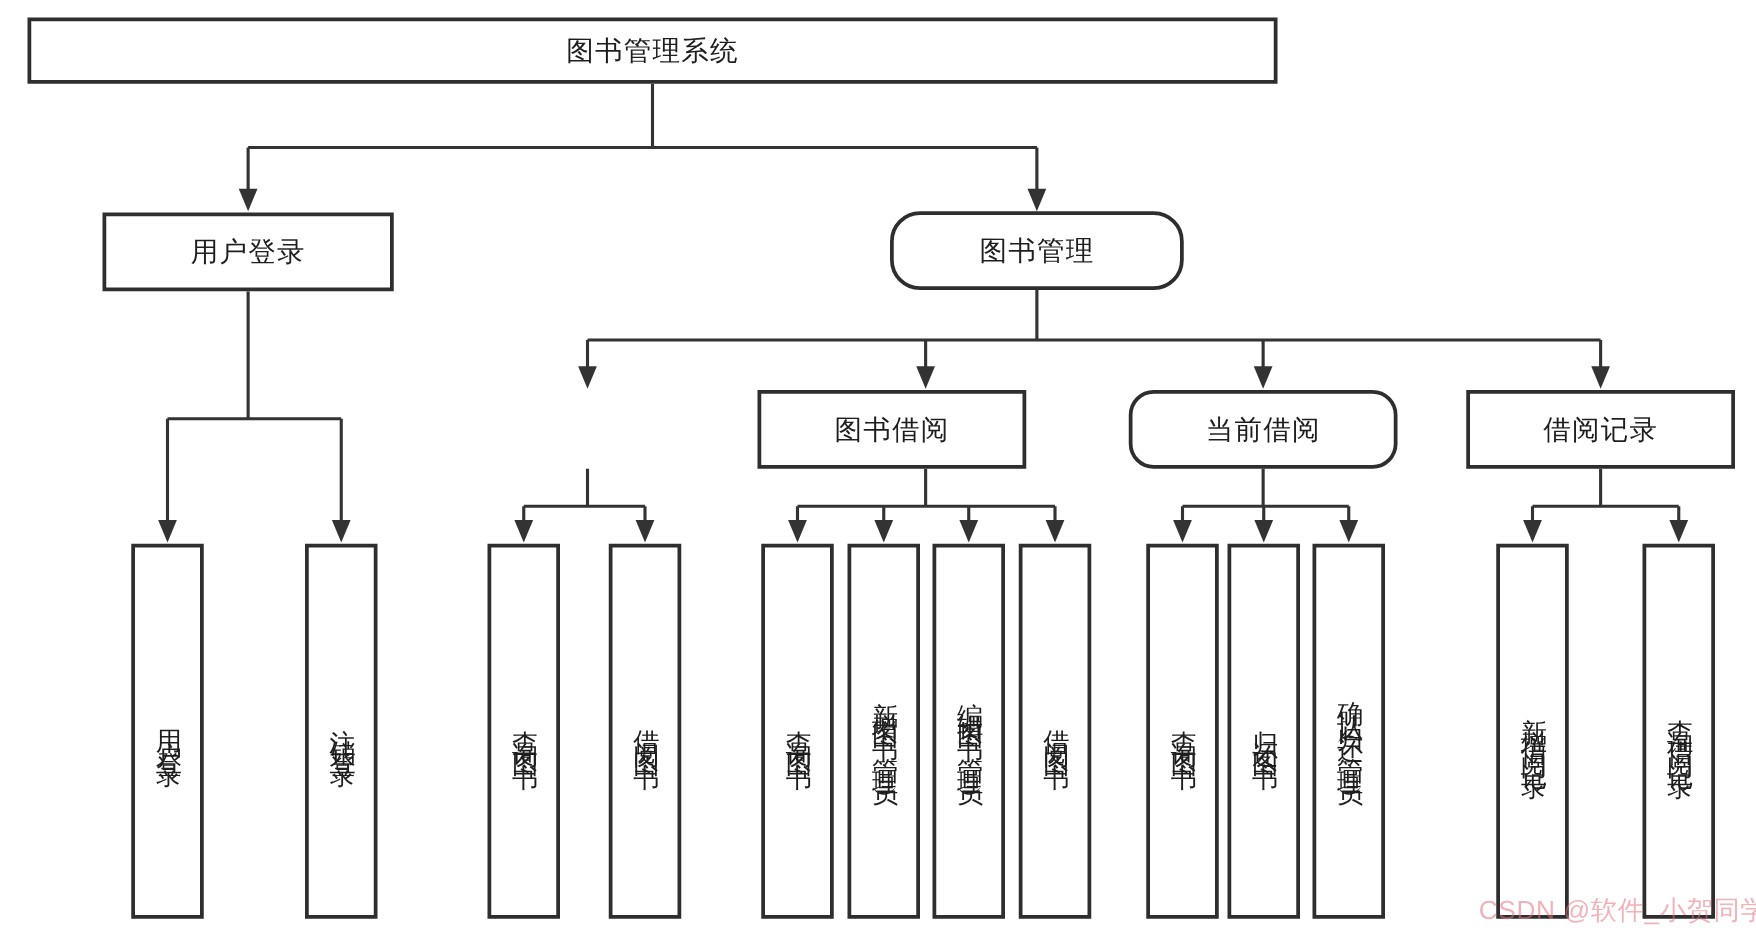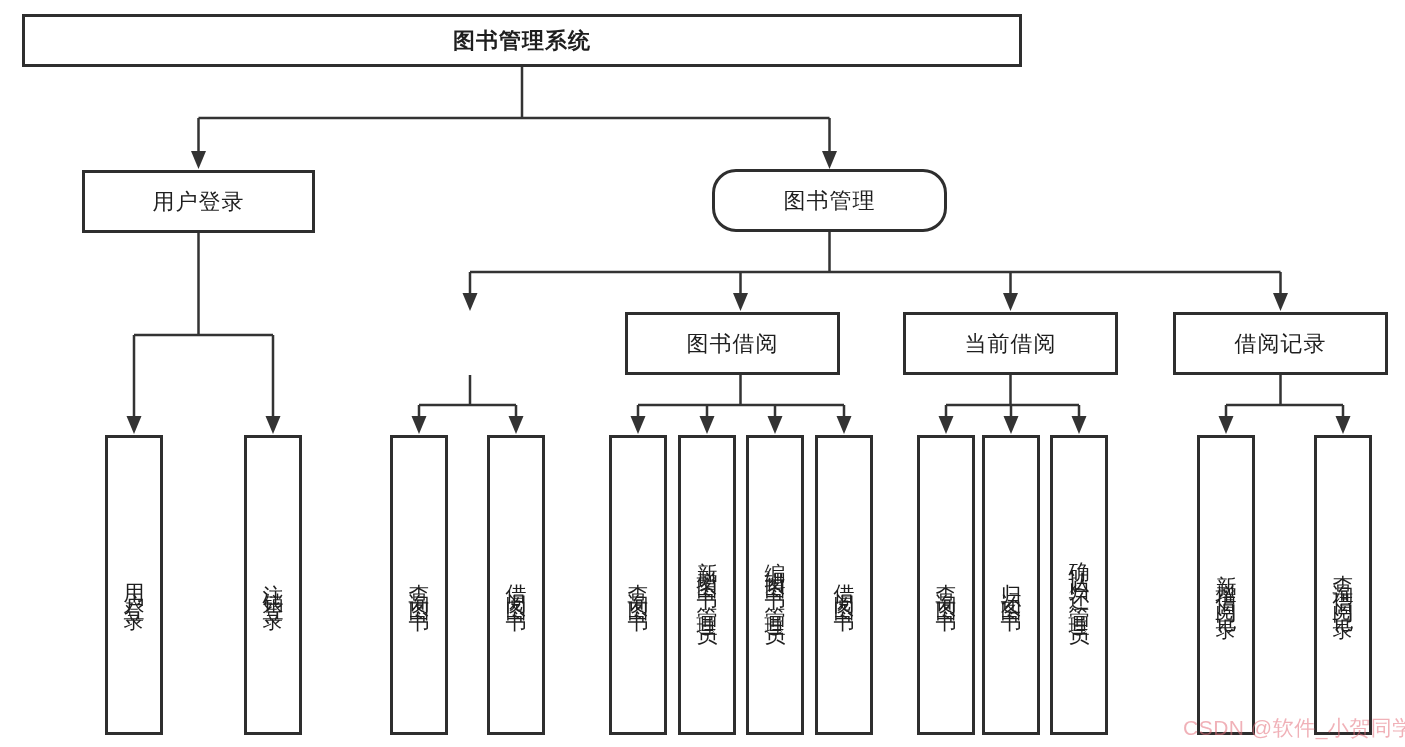--- a/index.html
+++ b/index.html
@@ -95,27 +95,27 @@
     <polygon points="699.5,416 714.5,416 707,434"></polygon>
     <polygon points="767.5,416 782.5,416 775,434"></polygon>
     <polygon points="836.5,416 851.5,416 844,434"></polygon>
     <polygon points="938.5,416 953.5,416 946,434"></polygon>
     <polygon points="1003.5,416 1018.5,416 1011,434"></polygon>
     <polygon points="1071.5,416 1086.5,416 1079,434"></polygon>
     <polygon points="1218.5,416 1233.5,416 1226,434"></polygon>
     <polygon points="1335.5,416 1350.5,416 1343,434"></polygon>
   </svg>
 
-  <div class="node hbox" style="left:22px; top:14px; width:1000px; height:53px;font-weight:bold;">图书管理系统</div>
+  <div class="node hbox" style="left:22px; top:14px; width:1000px; height:53px;">图书管理系统</div>
 
   <div class="node hbox" style="left:82px; top:170px; width:233px; height:63px;">用户登录</div>
   <div class="node hbox" style="left:712px; top:169px; width:235px; height:63px;border-radius:24px;">图书管理</div>
 
-  <div class="node hbox" style="left:625px; top:312px; width:215px; height:63px;">图书借阅</div>
-  <div class="node hbox" style="left:903px; top:312px; width:215px; height:63px;">当前借阅</div>
+  <div class="node hbox" style="left:606px; top:312px; width:215px; height:63px;">图书借阅</div>
+  <div class="node hbox" style="left:903px; top:312px; width:215px; height:63px;border-radius:20px;">当前借阅</div>
   <div class="node hbox" style="left:1173px; top:312px; width:215px; height:63px;text-align:right;">借阅记录</div>
 
   <div class="node vbox" style="left:105px;">用户登录</div>
   <div class="node vbox" style="left:244px;">注销登录</div>
 
   <div class="node vbox" style="left:390px;">查询图书</div>
   <div class="node vbox" style="left:487px;">借阅图书</div>
 
   <div class="node vbox" style="left:609px;">查询图书</div>
   <div class="node vbox" style="left:678px;">新增图书（管理员）</div>

